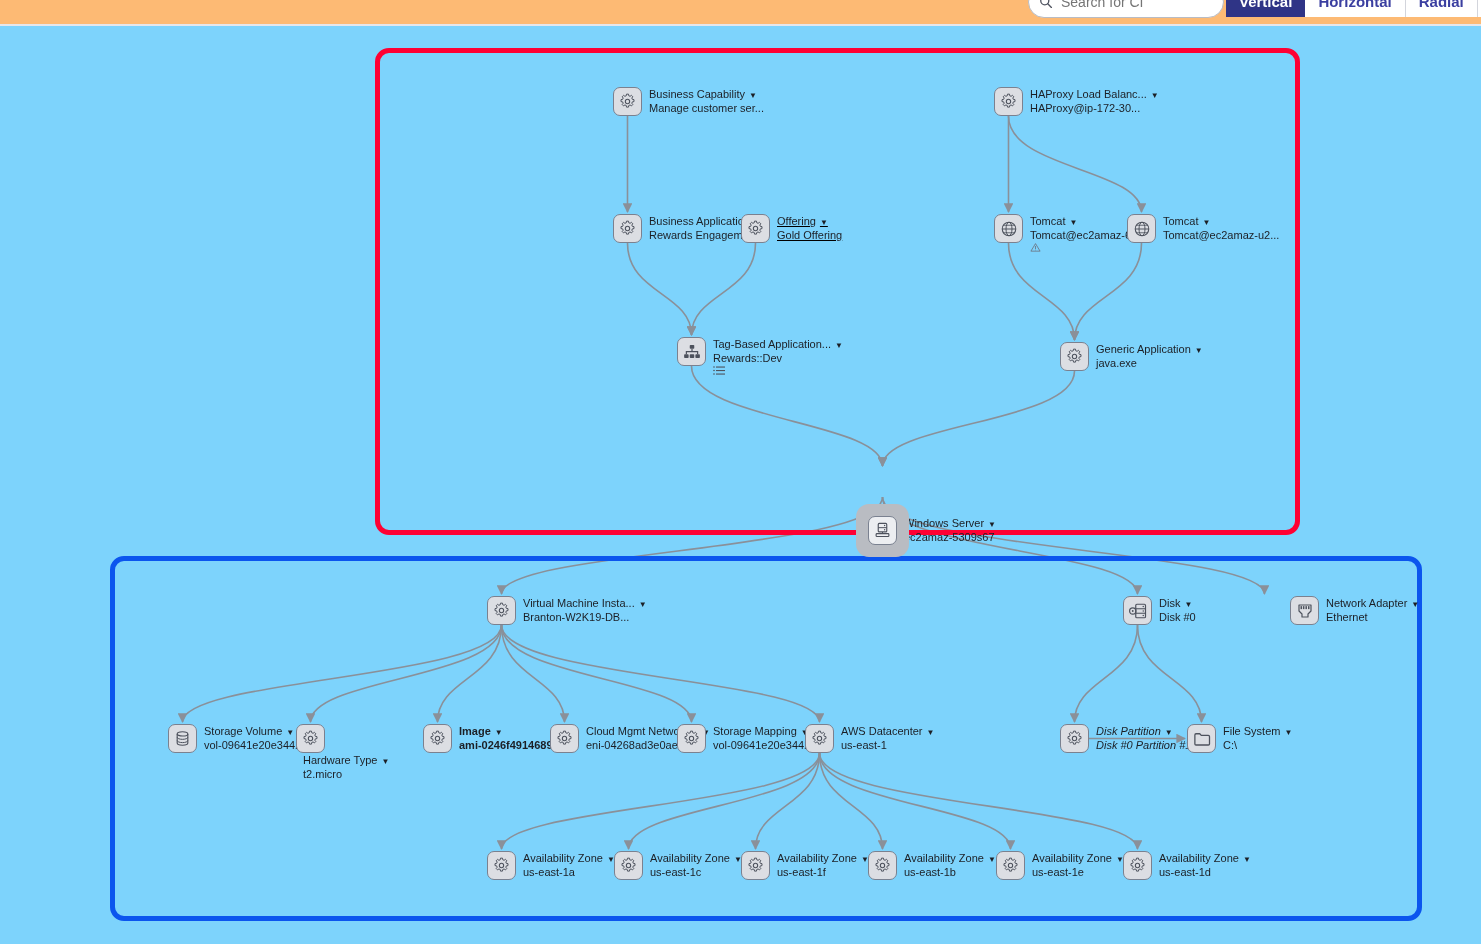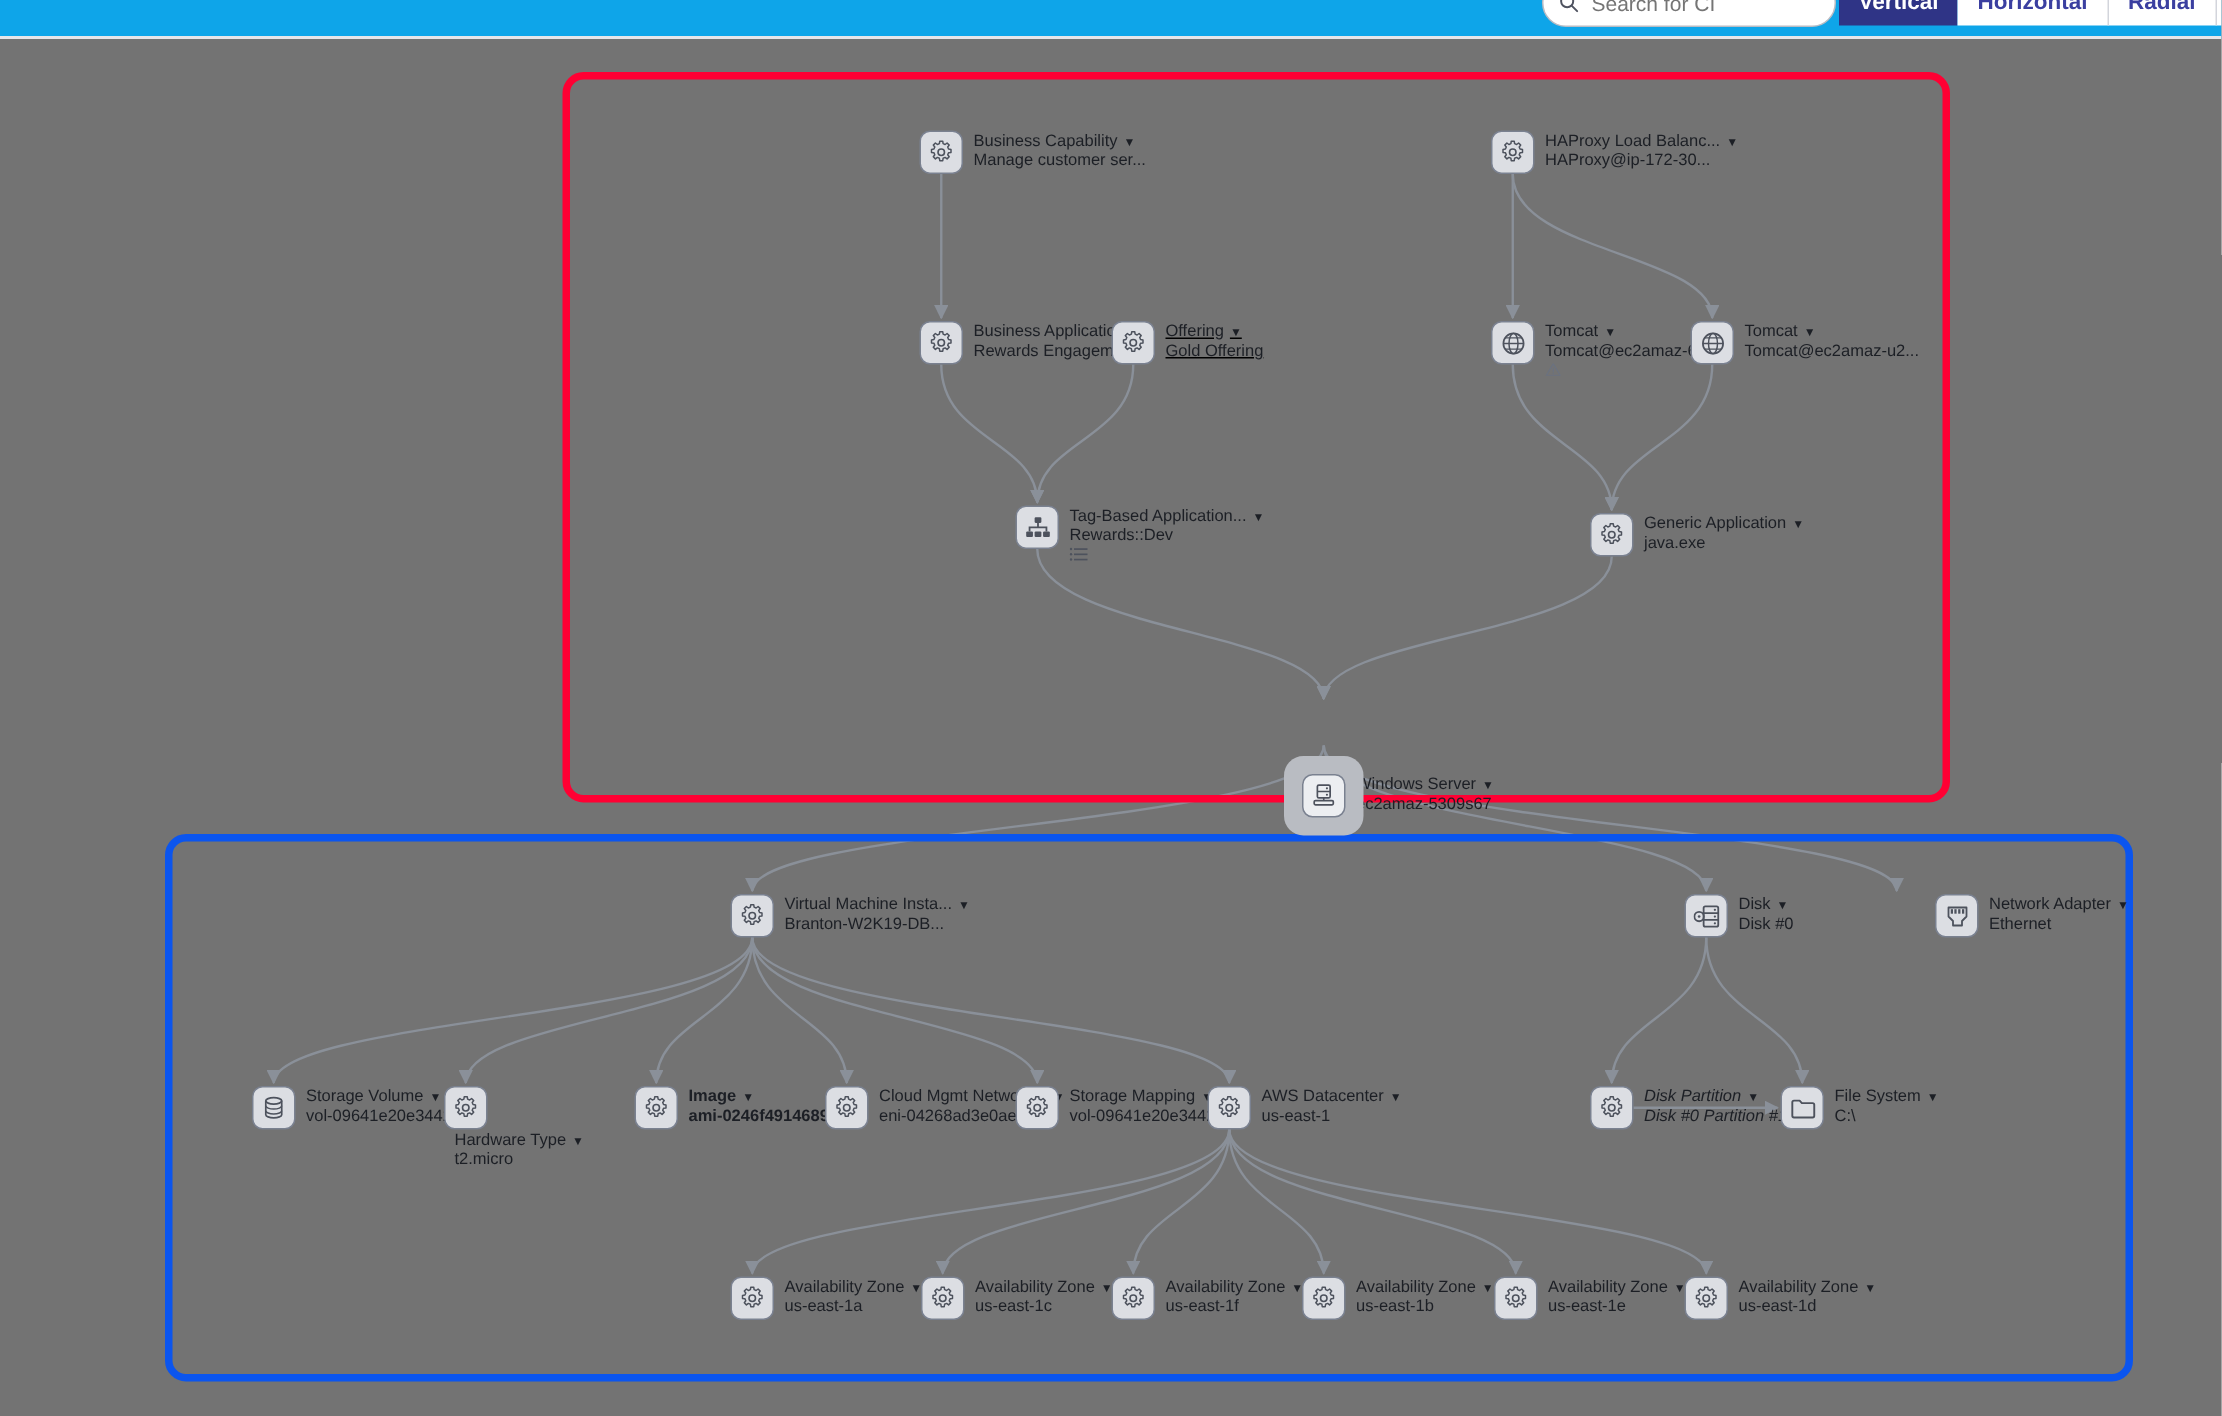--- a/index.html
+++ b/index.html
@@ -3,41 +3,41 @@
 <meta charset="utf-8">
 <style>
   html,body{margin:0;padding:0;}
   body{
     width:1481px;height:944px;
     background:#ffffff;
     font-family:"Liberation Sans",sans-serif;
     overflow:hidden;position:relative;
   }
   
-  #topbar{position:absolute;left:0;top:0;width:1481px;height:26px;background:#0ea5e9;overflow:hidden;}
+  #topbar{position:absolute;left:0;top:0;width:1481px;height:26px;background:#fdba74;overflow:hidden;}
   #topbar .sep{position:absolute;left:0;top:24px;width:1481px;height:2px;background:#e6e6ea;}
   #search-box{
     position:absolute;left:1028px;top:-14px;width:196px;height:32px;
     border:1px solid #b9bcc4;border-radius:17px;background:#fff;
     display:flex;align-items:center;padding:0 10px;box-sizing:border-box;
   }
   #search-box .mag{width:14px;height:14px;margin-right:6px;flex:none;}
   #search-input{
     border:0;outline:0;font-family:"Liberation Sans",sans-serif;font-size:14px;
     color:#4f5360;background:transparent;width:150px;
   }
   .tabs{position:absolute;left:1226px;top:-14px;height:31px;display:flex;}
   .tab{
     height:31px;line-height:31px;padding:0 13px;box-sizing:border-box;
     font-size:15px;font-weight:bold;color:#3b3fa0;background:#fff;
     border-right:1px solid #d3d5dc;white-space:nowrap;
   }
   .tab.active{background:#2f3486;color:#ffffff;border-right:0;}
   
-  #canvas{position:absolute;left:0;top:26px;width:1481px;height:918px;background:#737373;}
+  #canvas{position:absolute;left:0;top:26px;width:1481px;height:918px;background:#7dd3fc;}
   #edges{position:absolute;left:0;top:0;width:1481px;height:918px;}
   .group-box{position:absolute;border-style:solid;border-radius:14px;box-sizing:border-box;background:transparent;}
   #group-red{left:375px;top:22px;width:925px;height:487px;border-width:5px;border-color:#ff0033;}
   #group-blue{left:110px;top:530px;width:1312px;height:365px;border-width:5px;border-color:#0b55ee;}
 
   
   .node{position:absolute;display:flex;align-items:flex-start;}
   .nbox{
     width:29px;height:29px;flex:none;
     border:1.2px solid #7a8190;border-radius:7px;background:#dcdee3;

